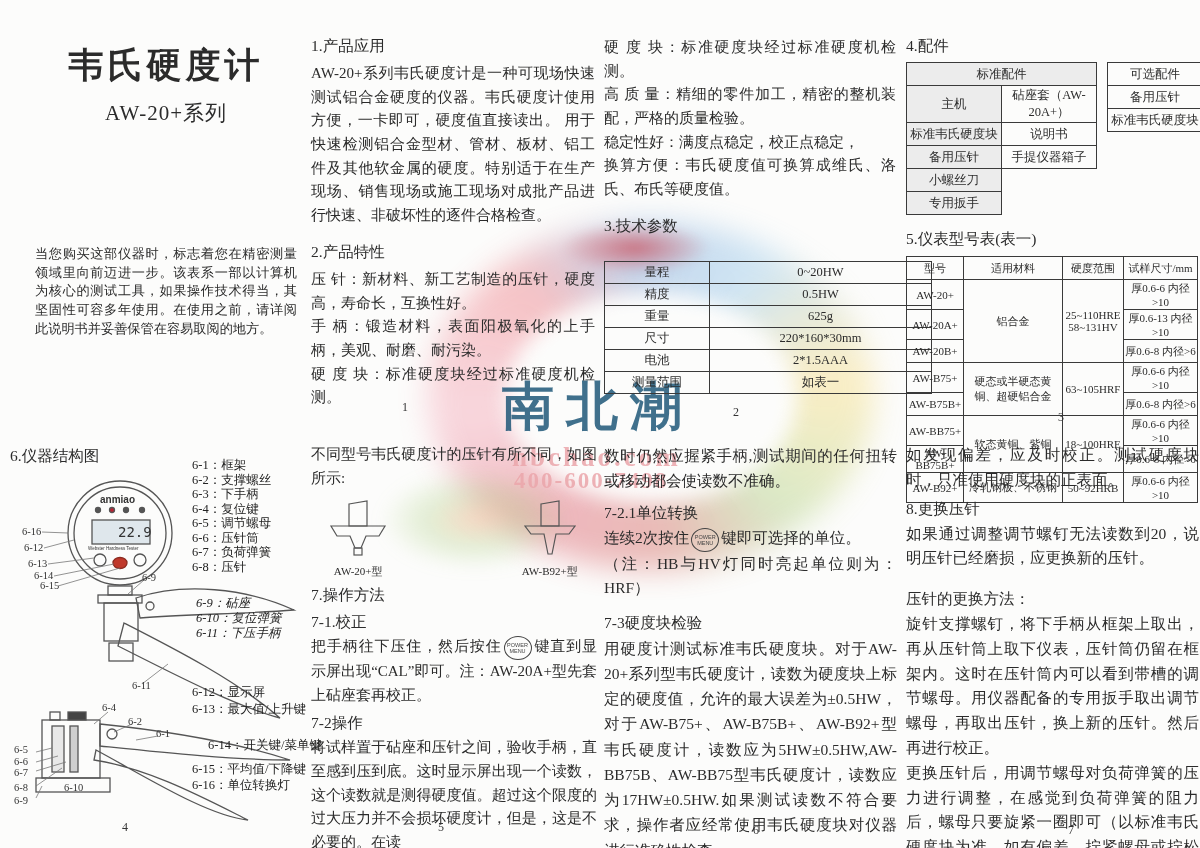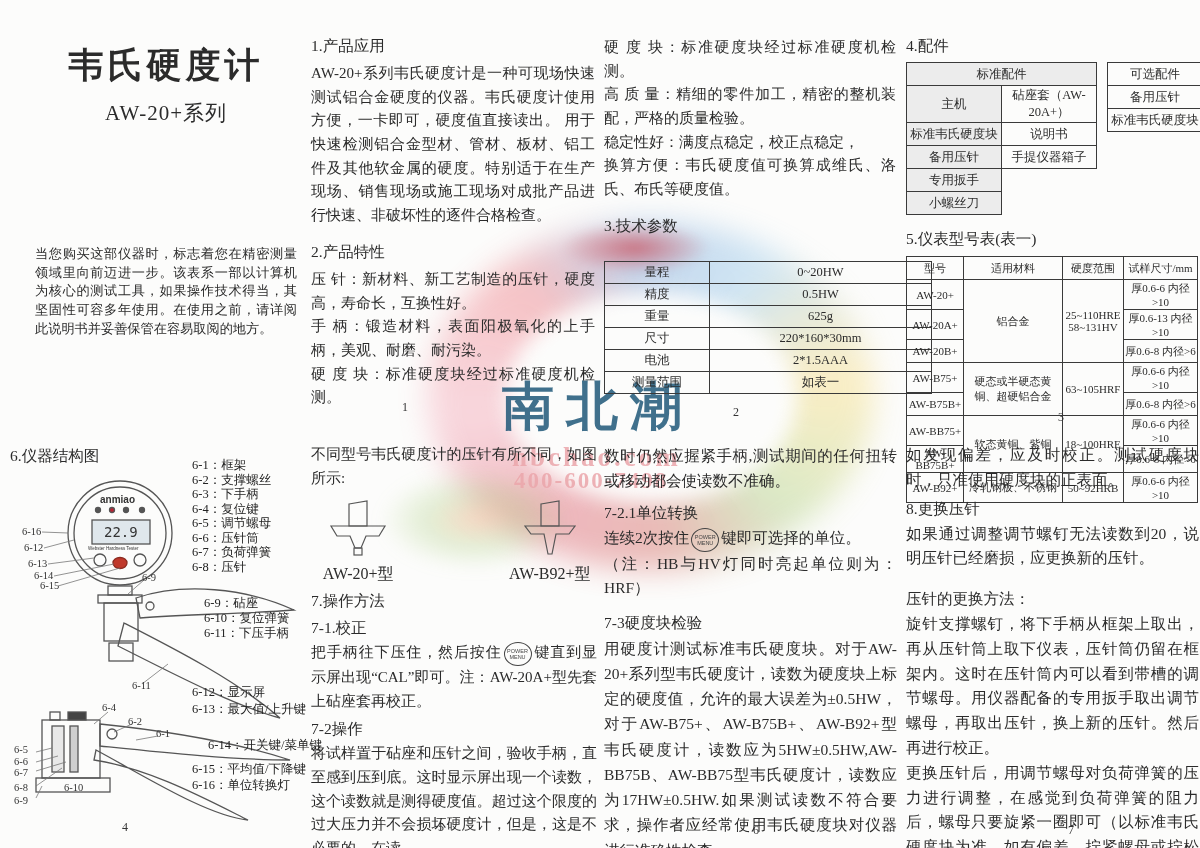--- a/index.html
+++ b/index.html
@@ -46,21 +46,21 @@
   
   .t5{width:292px;margin-top:6px;font-size:11px;}
   .t5 td,.t5 th{height:20px;padding:1px 1px;}
   .pre{white-space:pre-line;}
   .callout{position:absolute;font-size:10.5px;color:#333;white-space:nowrap;}
   .flabel{position:absolute;font-size:12.5px;color:#222;white-space:nowrap;}
   .gtext{position:absolute;color:#333;white-space:nowrap;}
   
   .pin-row{display:flex;justify-content:space-between;margin:6px 0 2px 0;}
   .pin{display:flex;flex-direction:column;align-items:center;width:33%;}
-  .pin-cap{font-size:16px;margin-top:2px;white-space:nowrap;}
+  .pin-cap{font-size:11px;margin-top:2px;white-space:nowrap;}
   
   .keyicon{display:inline-flex;flex-direction:column;align-items:center;justify-content:center;
     width:26px;height:22px;border:1.4px solid #444;border-radius:50%;vertical-align:middle;
     font-size:5.5px;line-height:1.1;color:#444;font-family:"Liberation Sans",sans-serif;margin:0 2px;}
   .sub{font-size:15.5px;margin:6px 0 2px 0;}
 </style>
 </head>
 <body>
 
 <div class="wm wm-ring"></div>
@@ -136,25 +136,25 @@
           </tr>
       <tr>
             <td class="g">标准韦氏硬度块</td>
             <td>说明书</td>
           </tr>
       <tr>
             <td class="g">备用压针</td>
             <td>手提仪器箱子</td>
           </tr>
       <tr>
+            <td class="g">小螺丝刀</td>
+            <td class="none"></td>
+          </tr>
+      <tr>
             <td class="g">专用扳手</td>
-            <td class="none"></td>
-          </tr>
-      <tr>
-            <td class="g">小螺丝刀</td>
             <td class="none"></td>
           </tr>
     </tbody>
       </table>
     <table class="t4" style="align-self:flex-start;">
       <tbody>
           <tr>
             <td>可选配件</td>
           </tr>
       <tr>
@@ -271,21 +271,21 @@
       <line x1="150" y1="268" x2="128" y2="272"></line>
       <line x1="28" y1="284" x2="44" y2="280"></line>
       <line x1="28" y1="294" x2="50" y2="288"></line>
       <line x1="28" y1="303" x2="58" y2="294"></line>
       <line x1="28" y1="318" x2="54" y2="300"></line>
       <line x1="28" y1="330" x2="34" y2="318"></line>
     </g>
   </svg>
 
   <span class="gtext" style="left:92px;top:48px;font-size:10px;font-weight:bold;font-family:'Liberation Sans',sans-serif;">anmiao</span>
-  <span class="gtext" style="left:96px;top:78px;font-size:14px;font-family:'DejaVu Sans Mono',monospace;">22.9</span>
+  <span class="gtext" style="left:110px;top:78px;font-size:14px;font-family:'DejaVu Sans Mono',monospace;">22.9</span>
   <span class="gtext" style="left:80px;top:100px;font-size:4.5px;font-family:'Liberation Sans',sans-serif;">Webster Hardness Tester</span>
 
   <span class="callout" style="left:14px;top:80px;">6-16</span>
   <span class="callout" style="left:16px;top:96px;">6-12</span>
   <span class="callout" style="left:20px;top:112px;">6-13</span>
   <span class="callout" style="left:26px;top:124px;">6-14</span>
   <span class="callout" style="left:32px;top:134px;">6-15</span>
   <span class="callout" style="left:134px;top:126px;">6-9</span>
   <span class="callout" style="left:124px;top:234px;">6-11</span>
   <span class="callout" style="left:94px;top:256px;">6-4</span>
@@ -301,21 +301,21 @@
   <div class="flabel" style="left:184px;top:12px;line-height:14.5px;">
     <div>6-1：框架</div>
     <div>6-2：支撑螺丝</div>
     <div>6-3：下手柄</div>
     <div>6-4：复位键</div>
     <div>6-5：调节螺母</div>
     <div>6-6：压针筒</div>
     <div>6-7：负荷弹簧</div>
     <div>6-8：压针</div>
   </div>
-  <div class="flabel" style="left:196px;top:150px;line-height:15px;">
+  <div class="flabel" style="left:188px;top:150px;line-height:15px;font-style:italic;">
     <div>6-9：砧座</div>
     <div>6-10：复位弹簧</div>
     <div>6-11：下压手柄</div>
   </div>
   <div class="flabel" style="left:184px;top:238px;">6-12：显示屏</div>
   <div class="flabel" style="left:184px;top:255px;">6-13：最大值/上升键</div>
   <div class="flabel" style="left:200px;top:291px;text-align:right;">6-14：开关键/菜单键</div>
   <div class="flabel" style="left:184px;top:315px;">6-15：平均值/下降键</div>
   <div class="flabel" style="left:184px;top:331px;">6-16：单位转换灯</div>
 </div>

